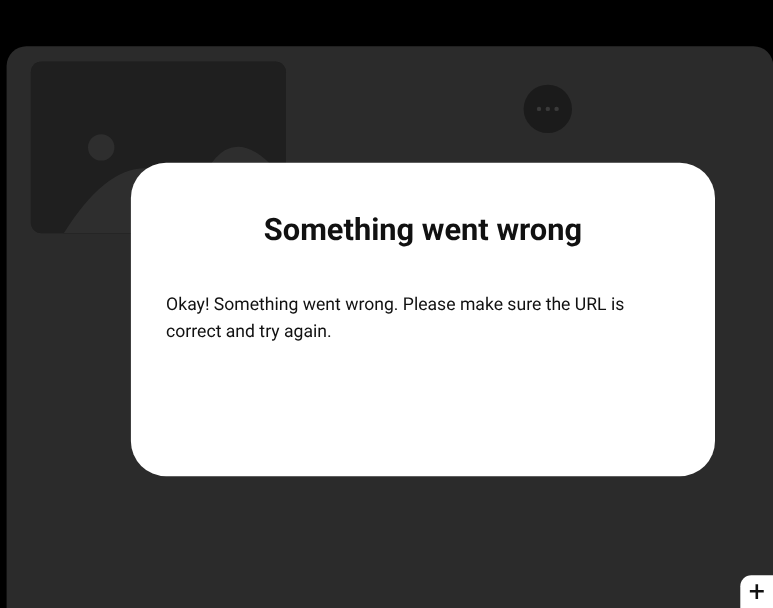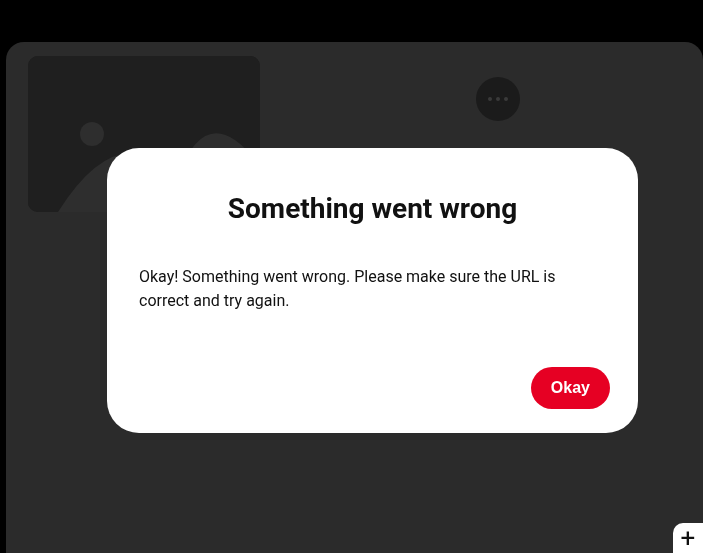--- a/index.html
+++ b/index.html
@@ -55,21 +55,21 @@
       position: absolute;
       inset: 0;
       background: rgba(0,0,0,0.0);
       display: flex;
       align-items: flex-start;
       justify-content: center;
     }
     .modal {
       position: absolute;
       top: 148px;
-      left: 107px;
+      left: 119px;
       width: 531px;
       height: 285px;
       background: #fff;
       border-radius: 32px;
       padding: 32px 28px 24px 28px;
       display: flex;
       flex-direction: column;
     }
     .modal-title {
       font-size: 28px;
@@ -136,21 +136,18 @@
     <span class="dot"></span>
     <span class="dot"></span>
   </div>
 
 </div>
 
 <div class="overlay">
   <div class="modal">
     <h1 class="modal-title">Something went wrong</h1>
     <p class="modal-message">Okay! Something went wrong. Please make sure the URL is correct and try again.</p>
-    <div class="modal-actions">
-      <button class="okay-button">Okay</button>
-    </div>
   </div>
 </div>
 
 <div class="plus-fab">
   <span>+</span>
 </div>
 
 </body></html>

